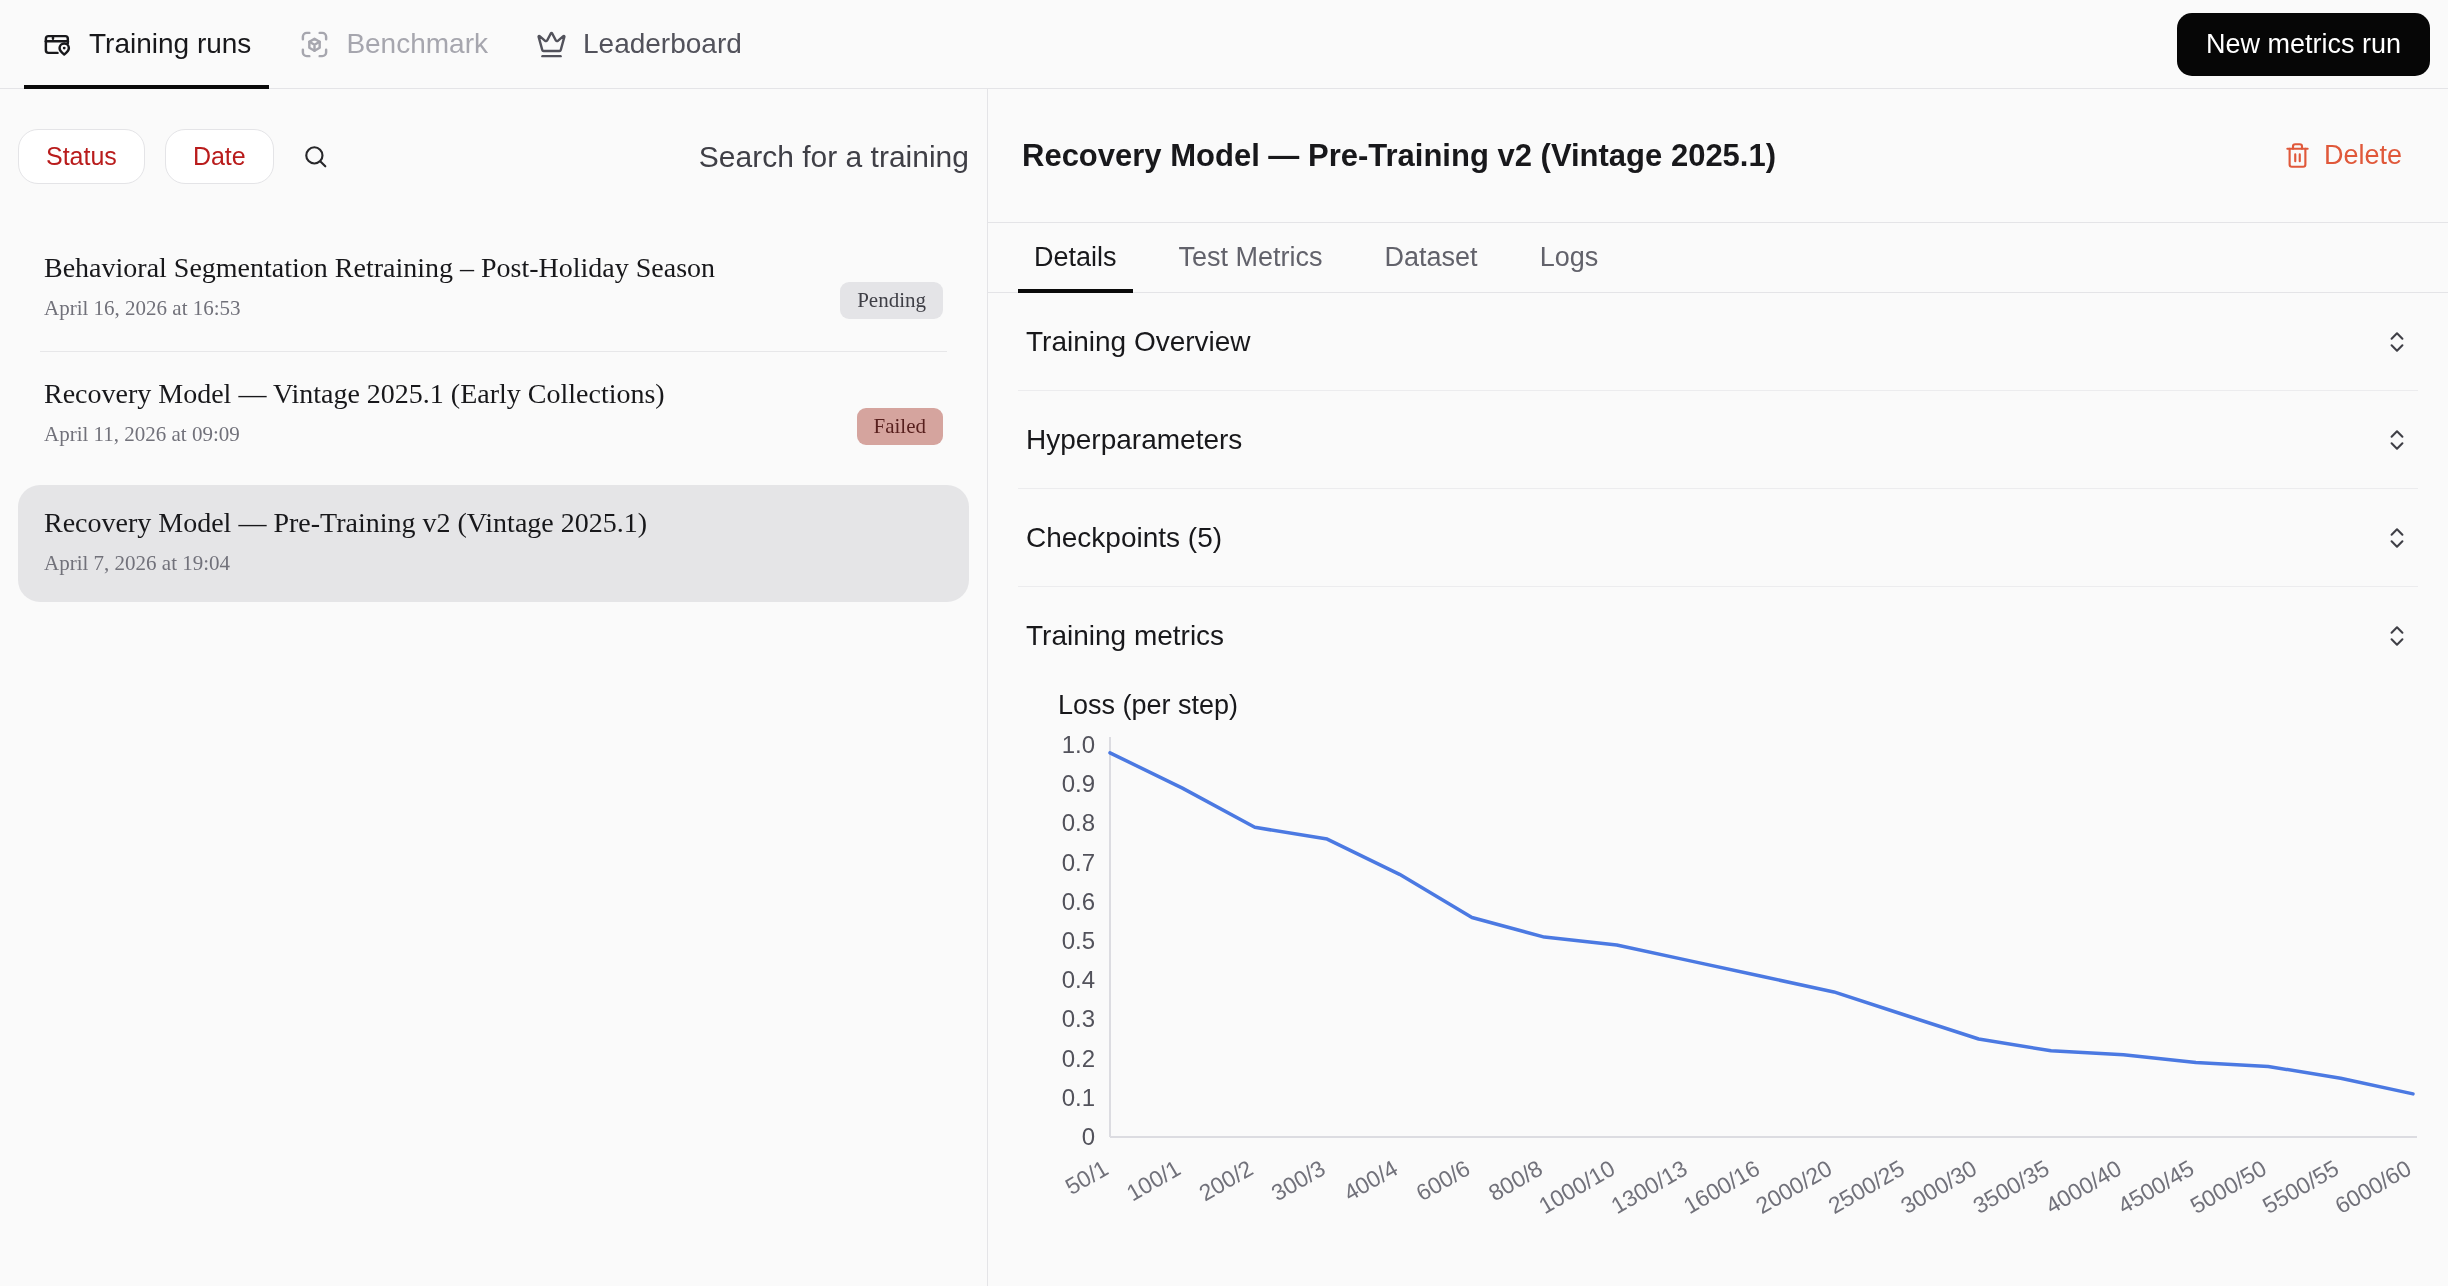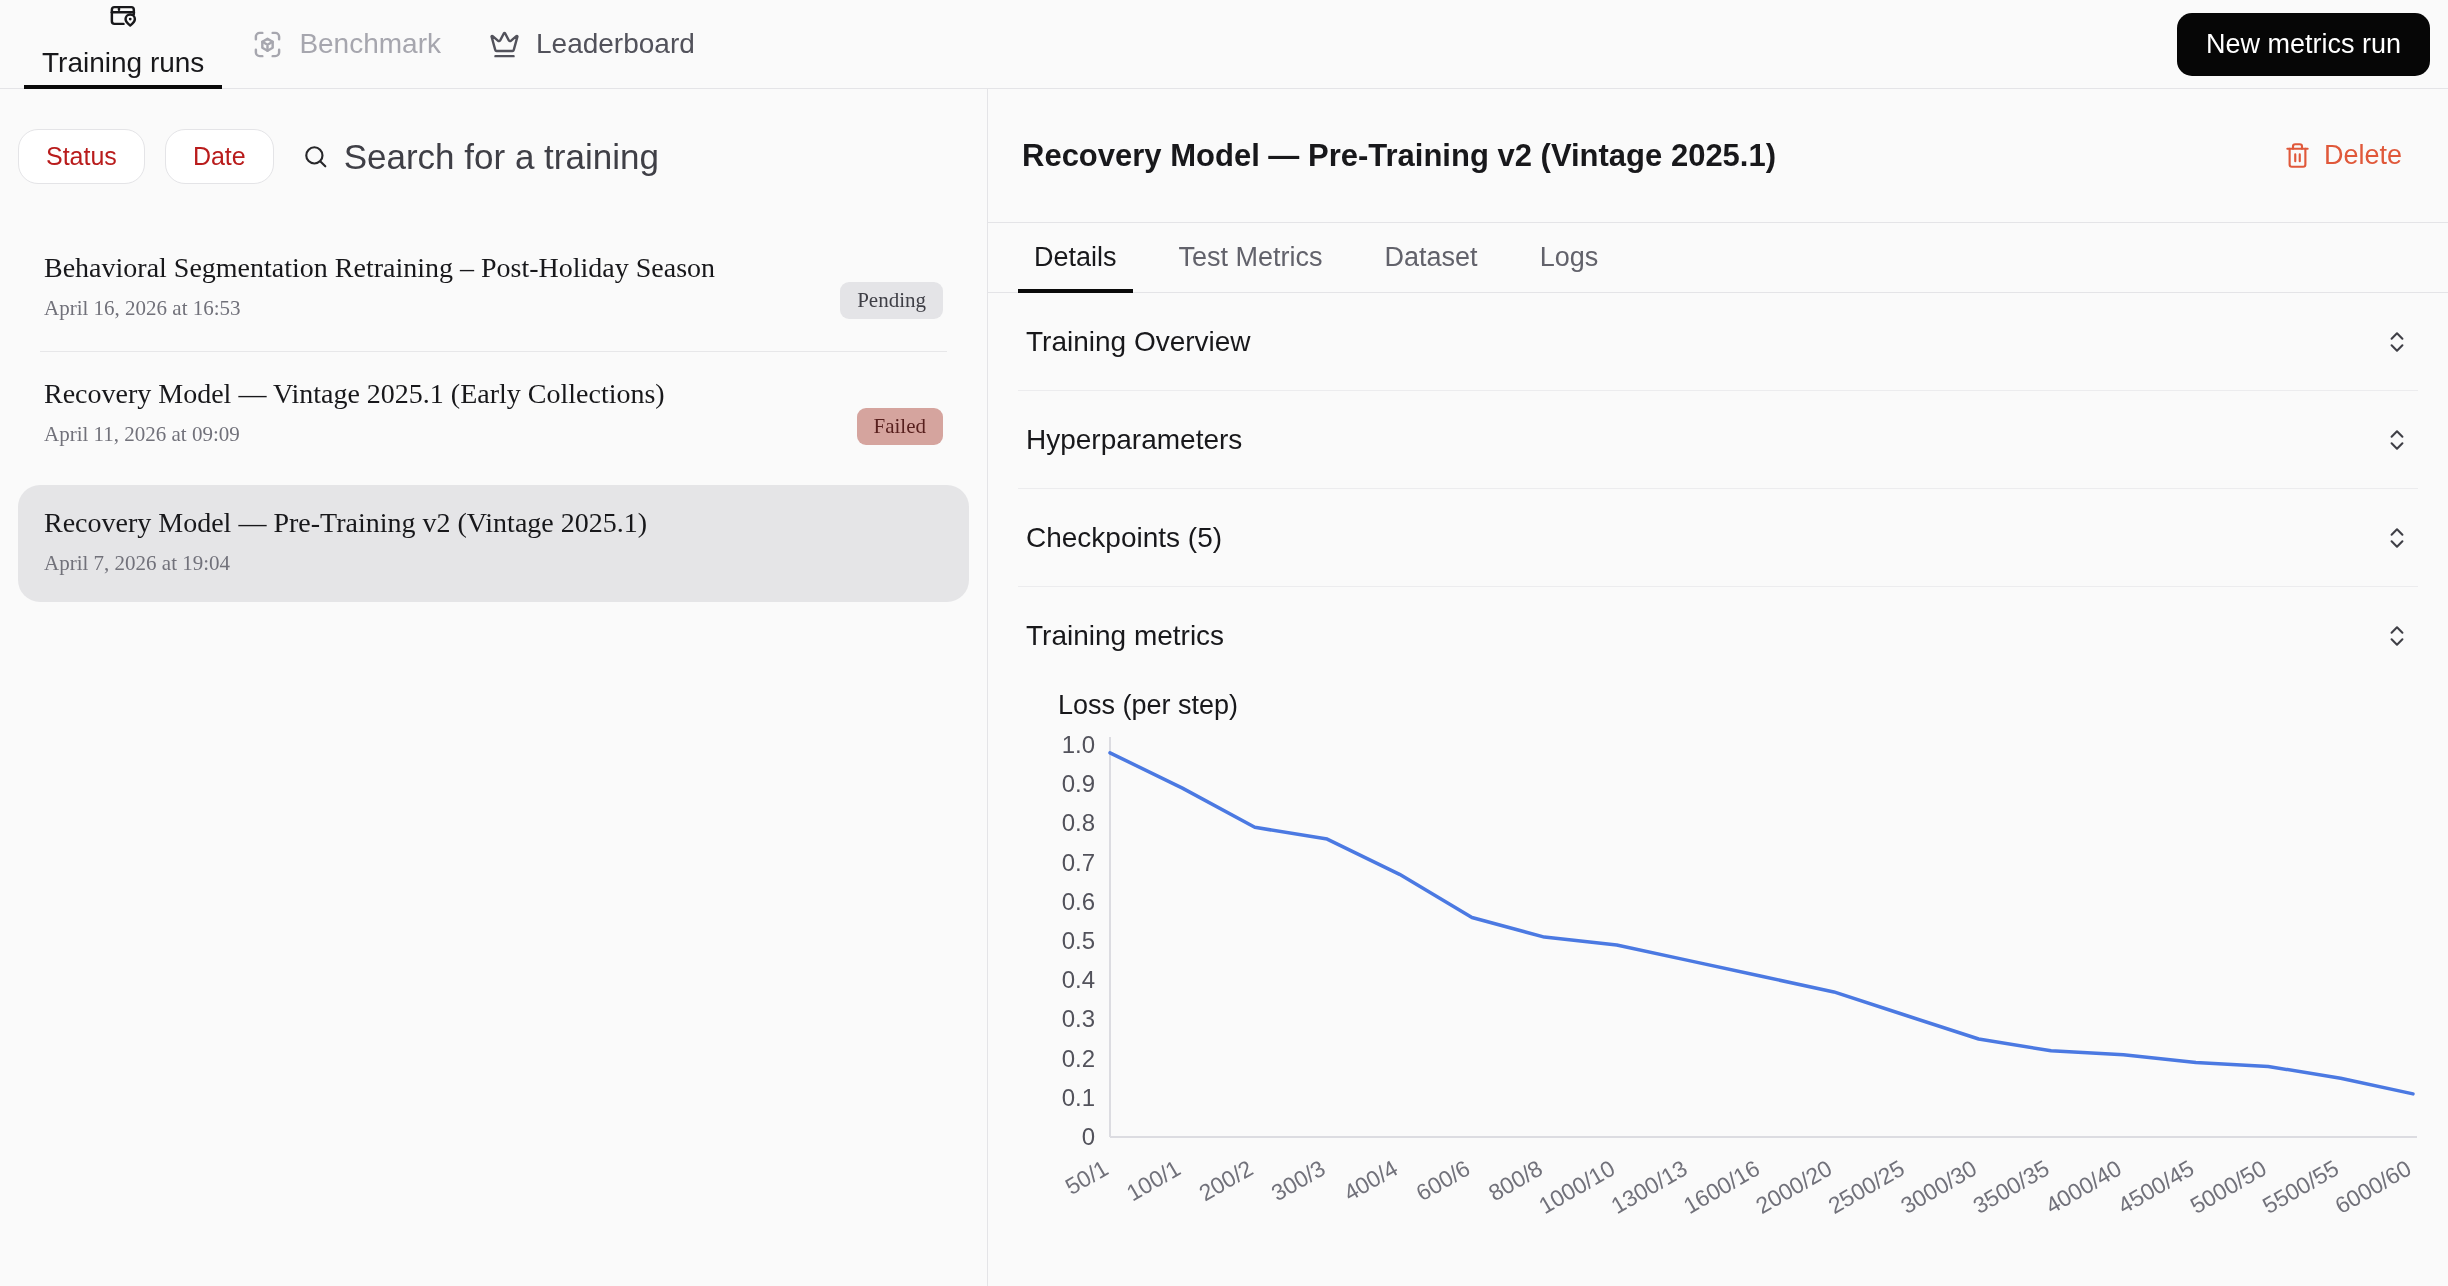--- a/index.html
+++ b/index.html
@@ -14,21 +14,21 @@
 
   
   .app-header {
     height:89px; display:flex; align-items:stretch;
     padding:0 18px; border-bottom:1px solid #e4e4e7; background:#fafafa;
   }
   .nav-item {
     position:relative; display:flex; align-items:center; gap:16px;
     padding:0 24px; font-size:28px; color:#52525b; cursor:pointer;
   }
-  .nav-item.active { color:#18181b;flex-direction:column; }
+  .nav-item.active { color:#18181b; }
   .nav-item.active::after {
     content:""; position:absolute; left:6px; right:6px; bottom:-1px;
     height:4px; background:#0a0a0a;
   }
   .nav-item.disabled { color:#a6a6ae; }
   .nav-item.disabled svg { stroke:#a6a6ae; }
   .header-spacer { flex:1; }
   .new-run-btn {
     align-self:center; background:#060606; color:#ffffff; border:none;
     font-size:27px; font-family:inherit; padding:16px 29px; border-radius:15px; cursor:pointer;
@@ -43,21 +43,21 @@
   .filter-row { display:flex; align-items:center; }
   .pill {
     background:#ffffff; border:1px solid #e4e4e7; border-radius:20px;
     height:55px; padding:0 27px; font-size:25px; color:#b91c1c;
     display:flex; align-items:center; font-family:inherit; cursor:pointer;
   }
   .pill + .pill { margin-left:20px; }
   .searchbox { display:flex; align-items:center; gap:15px; margin-left:28px; flex:1; }
   .searchbox input {
     border:none; outline:none; background:transparent; flex:1;
-    font-size:35px; font-family:inherit; color:#b91c1c;
+    font-size:30px; font-family:inherit; color:#b91c1c;text-align:right;
   }
   .searchbox input::placeholder { color:#3f3f46; opacity:1; }
 
   
   .run-list { margin-top:46px;font-family:Liberation Serif, serif; }
   .run-item {
     display:flex; justify-content:space-between; align-items:stretch;
     padding:22px 26px 26px; border-radius:22px; cursor:pointer;
   }
   .run-item.selected { background:#e5e5e7; }

